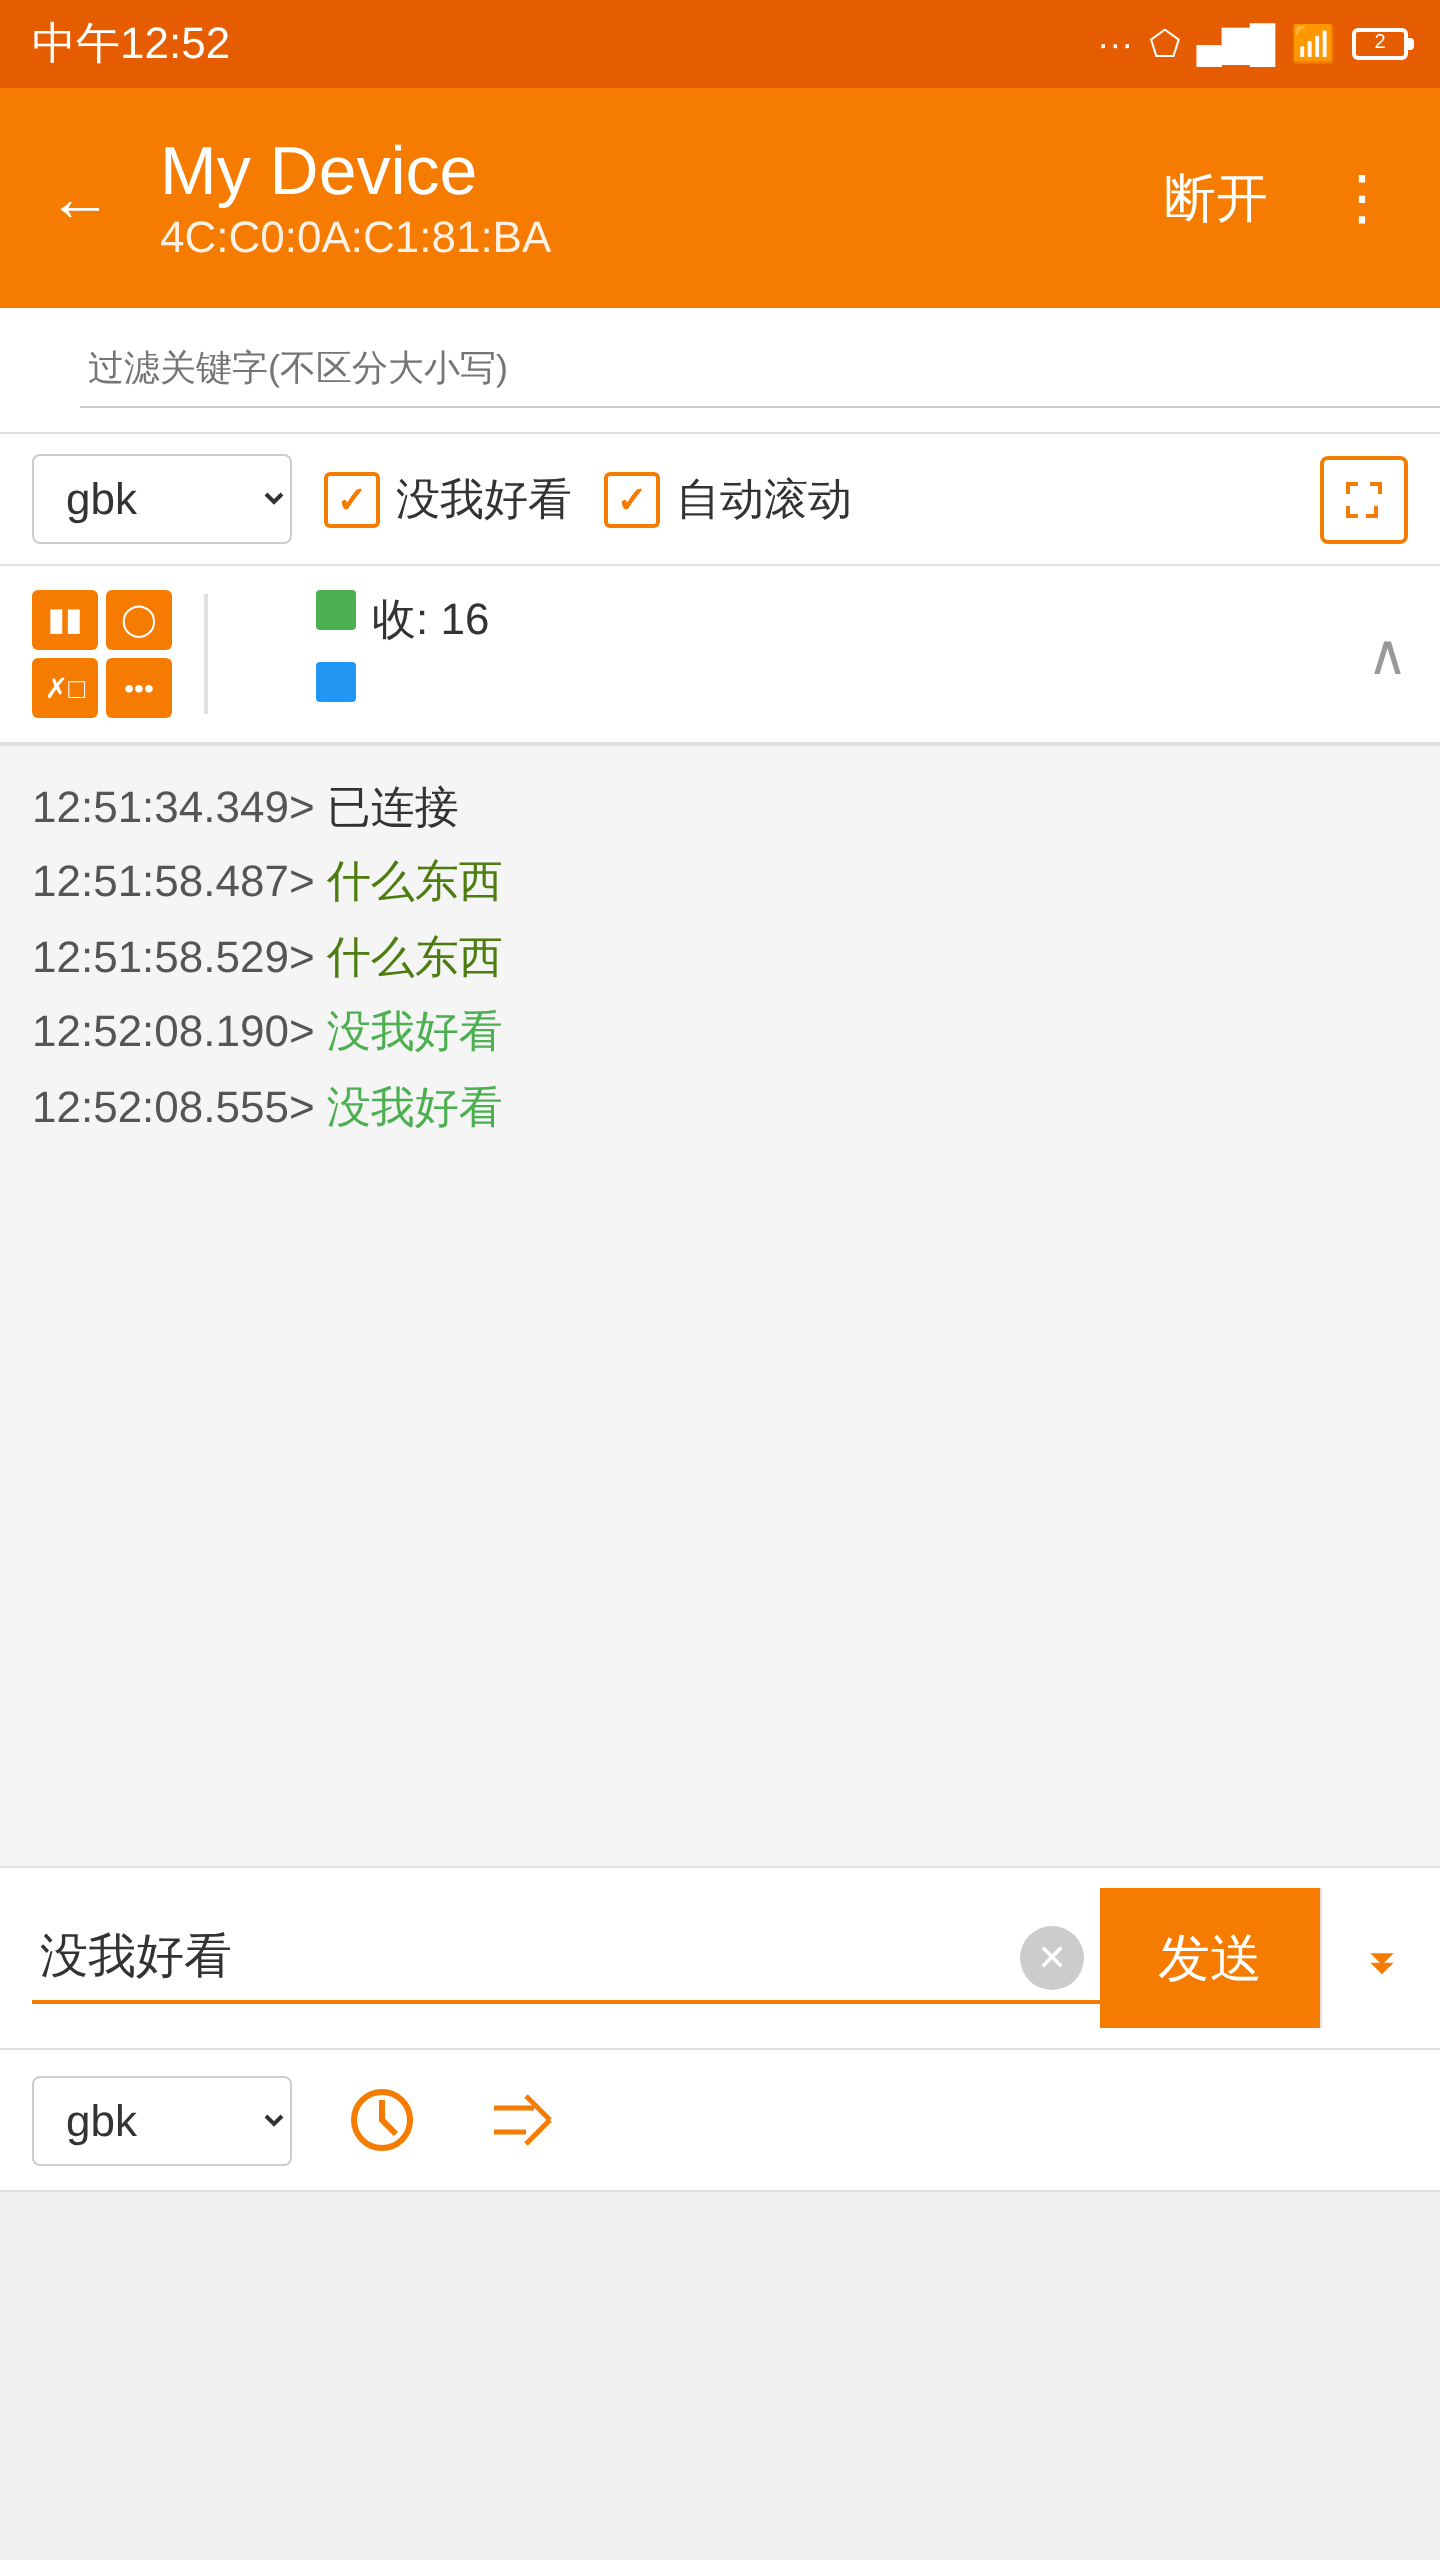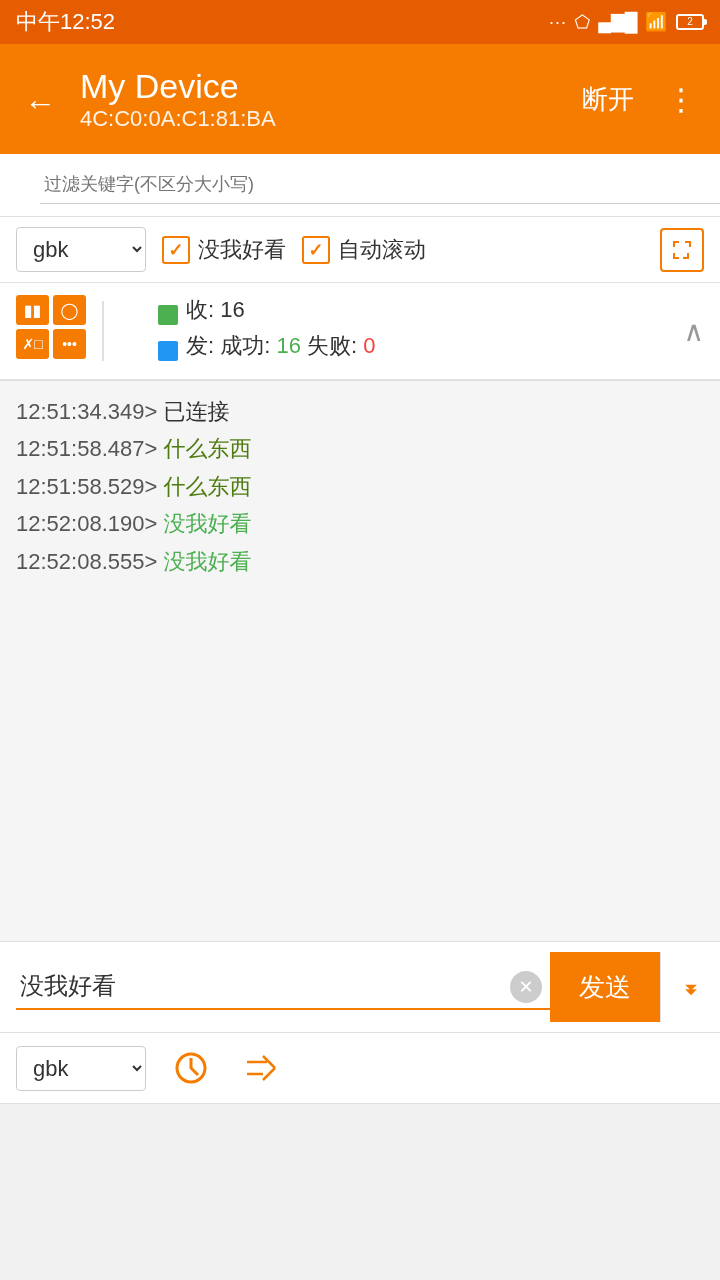--- a/index.html
+++ b/index.html
@@ -207,21 +207,21 @@
       width: 2px;
       height: 60px;
       background: #e0e0e0;
       align-self: center;
     }
     .stats-info {
       flex: 1;
     }
     .stats-recv {
       display: flex;
-      align-items: flex-end;
+      align-items: flex-start;
       gap: 8px;
       margin-bottom: 6px;
       padding-left: 38px;
     }
     .color-dot-green {
       width: 20px;
       height: 20px;
       background: #4caf50;
       border-radius: 2px;
     }
@@ -487,26 +487,20 @@
   <div class="stats-info">
     <div class="stats-recv">
       <div class="color-dot-green"></div>
       <span class="stats-text">
         <span>收:</span>
         <span>16</span>
       </span>
     </div>
     <div class="stats-recv">
       <div class="color-dot-blue"></div>
-      <span class="stats-text">
-        <span>发: 成功:</span>
-        <span class="success">16</span>
-        <span>失败:</span>
-        <span class="fail">0</span>
-      </span>
     </div>
   </div>
 
   <div class="collapse-btn">∧</div>
 </div>
 
 <div class="log-area" id="log-container">
     <div class="log-entry"><span class="timestamp">12:51:34.349&gt; </span><span class="msg-default">已连接</span></div>
     <div class="log-entry"><span class="timestamp">12:51:58.487&gt; </span><span class="msg-blue">什么东西</span></div>
     <div class="log-entry"><span class="timestamp">12:51:58.529&gt; </span><span class="msg-blue">什么东西</span></div>

